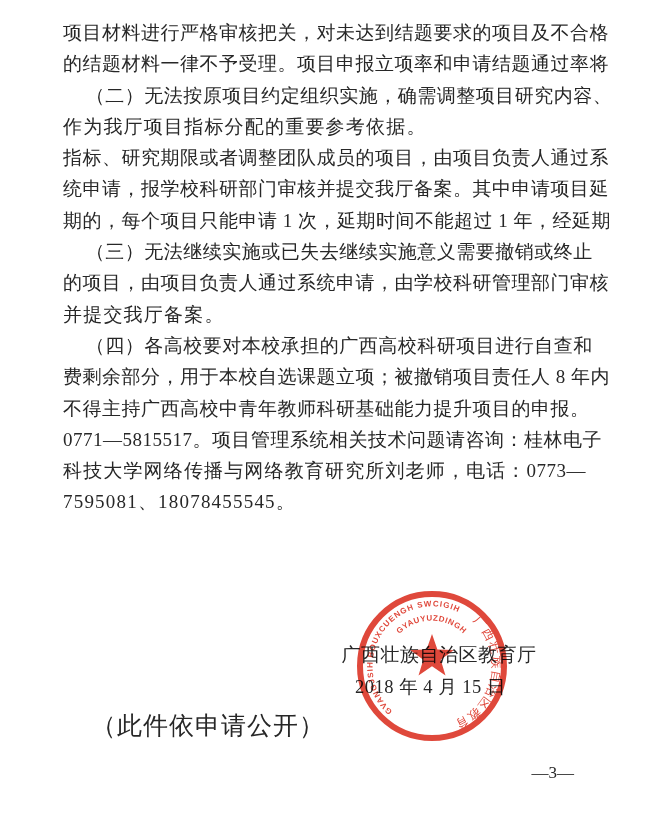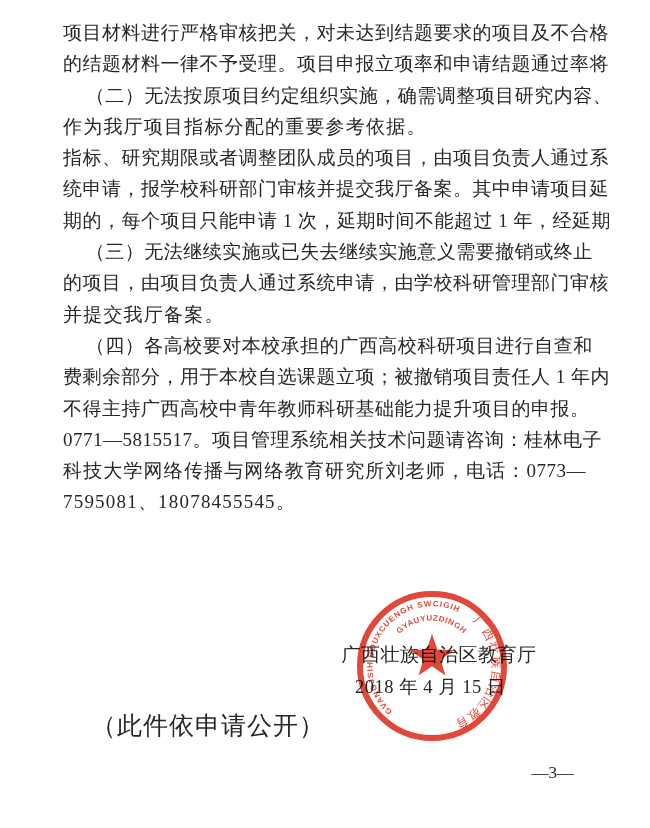--- a/index.html
+++ b/index.html
@@ -60,21 +60,21 @@
       <div class="line">的结题材料一律不予受理。项目申报立项率和申请结题通过率将</div>
       <div class="line indent-paren">（二）无法按原项目约定组织实施，确需调整项目研究内容、</div>
       <div class="line short">作为我厅项目指标分配的重要参考依据。</div>
       <div class="line">指标、研究期限或者调整团队成员的项目，由项目负责人通过系</div>
       <div class="line">统申请，报学校科研部门审核并提交我厅备案。其中申请项目延</div>
       <div class="line">期的，每个项目只能申请 1 次，延期时间不能超过 1 年，经延期</div>
       <div class="line indent-paren">（三）无法继续实施或已失去继续实施意义需要撤销或终止</div>
       <div class="line">的项目，由项目负责人通过系统申请，由学校科研管理部门审核</div>
       <div class="line short">并提交我厅备案。</div>
       <div class="line indent-paren">（四）各高校要对本校承担的广西高校科研项目进行自查和</div>
-      <div class="line">费剩余部分，用于本校自选课题立项；被撤销项目责任人 1 年内</div>
+      <div class="line">费剩余部分，用于本校自选课题立项；被撤销项目责任人 8 年内</div>
       <div class="line">不得主持广西高校中青年教师科研基础能力提升项目的申报。</div>
       <div class="line">0771—5815517。项目管理系统相关技术问题请咨询：桂林电子</div>
       <div class="line">科技大学网络传播与网络教育研究所刘老师，电话：0773—</div>
       <div class="line short">7595081、18078455545。</div>
     </div>
 
   <div class="issuer">广西壮族自治区教育厅</div>
   <div class="issue-date">2018 年 4 月 15 日</div>
 
   <svg class="seal" viewBox="0 0 152 152" xmlns="http://www.w3.org/2000/svg">

